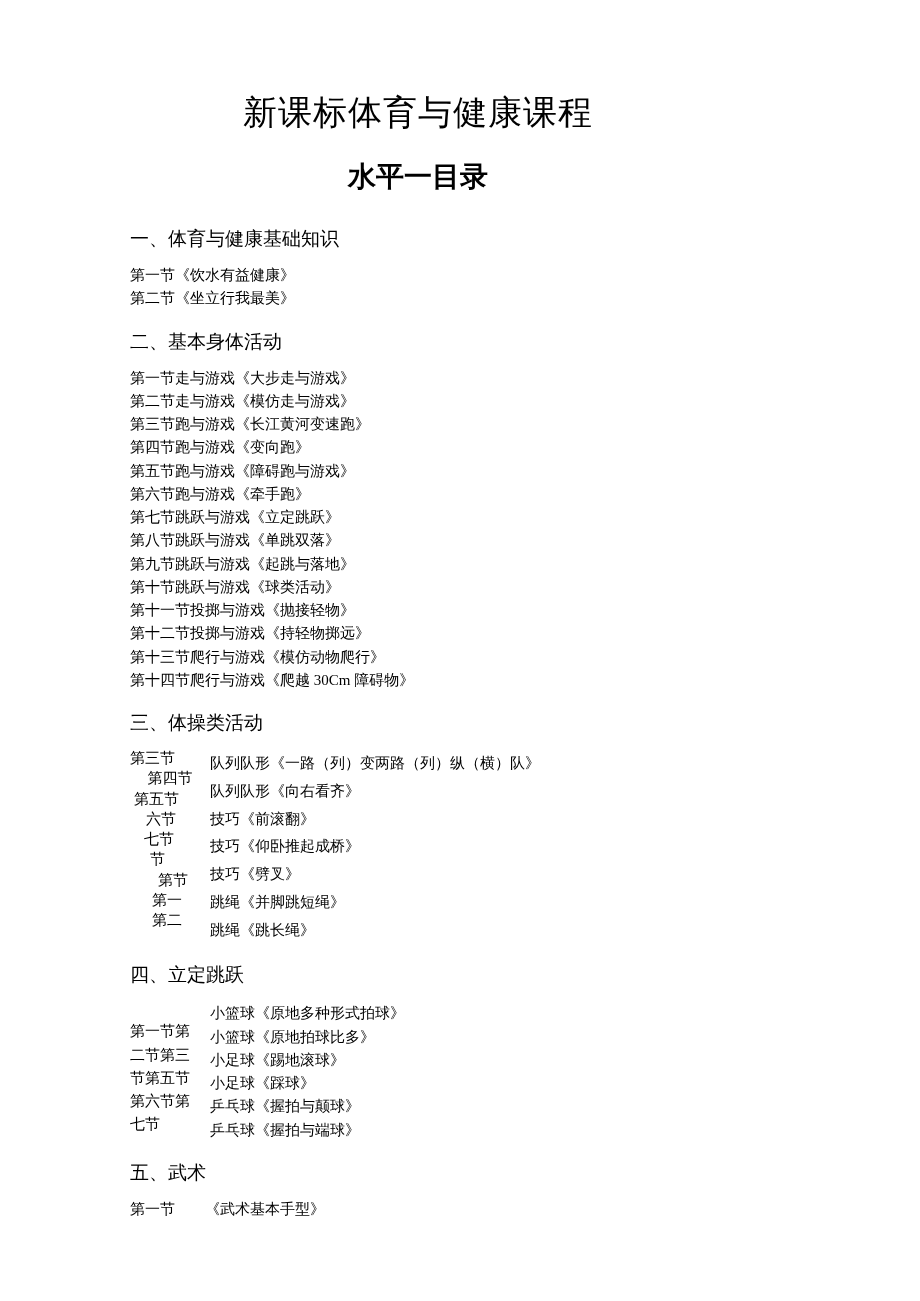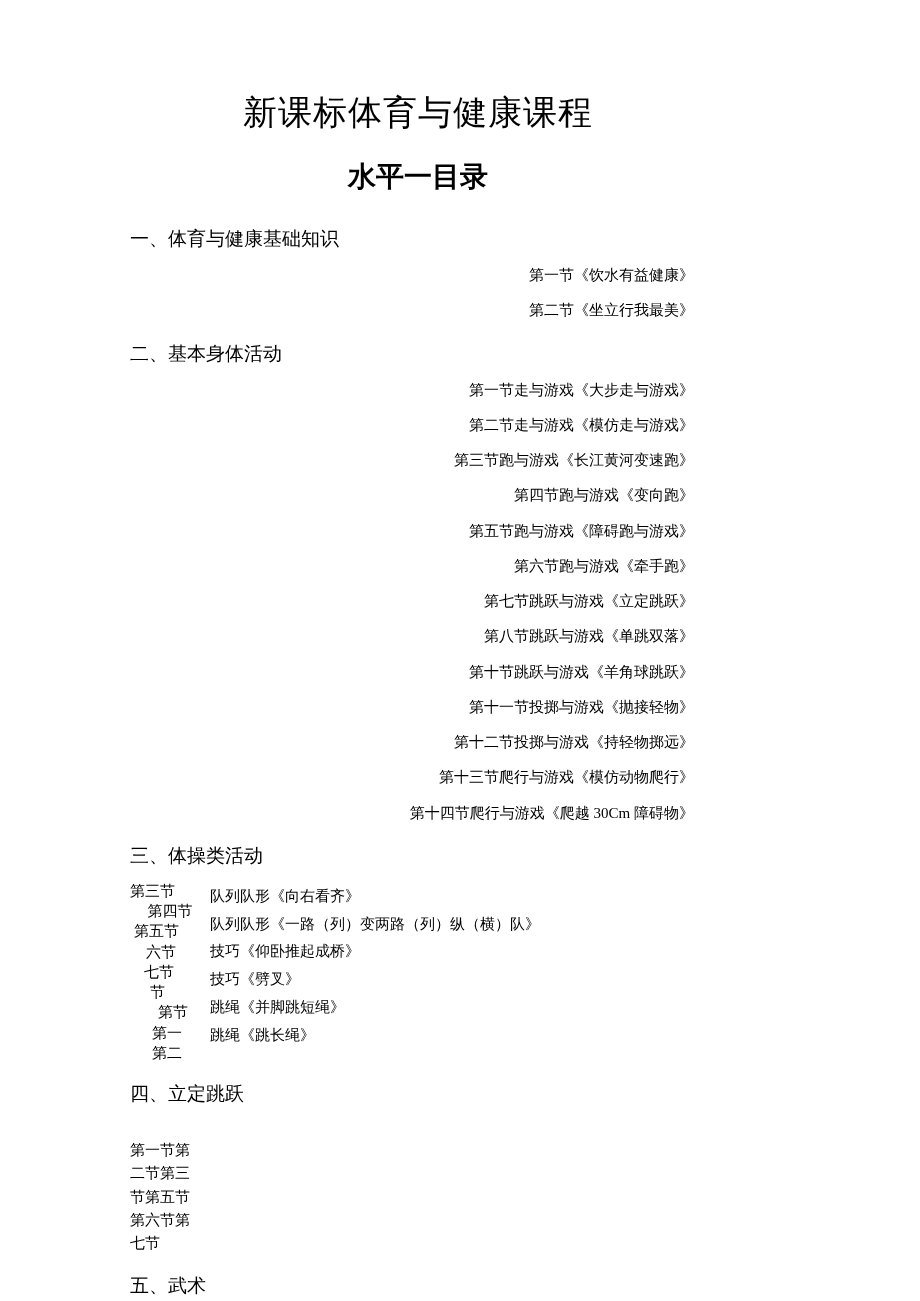--- a/index.html
+++ b/index.html
@@ -28,23 +28,22 @@
     font-weight: 700;
     margin: 0 0 30px 0;
   }
   .section-heading {
     font-size: 19px;
     margin: 18px 0 12px 0;
   }
   .item-line {
     font-size: 15px;
     line-height: 1.55;
-    margin: 12px;
+    margin: 0;
     white-space: pre;
-    text-align: right;
   }
   .plain-list {
     margin: 0 0 0 0;
   }
   .two-col {
     display: flex;
     align-items: flex-start;
     margin-top: 2px;
   }
   .col-left {
@@ -104,59 +103,69 @@
   <div class="section-heading">二、基本身体活动</div>
   <div class="plain-list block-gap">
     <p class="item-line">第一节走与游戏《大步走与游戏》</p>
     <p class="item-line">第二节走与游戏《模仿走与游戏》</p>
     <p class="item-line">第三节跑与游戏《长江黄河变速跑》</p>
     <p class="item-line">第四节跑与游戏《变向跑》</p>
     <p class="item-line">第五节跑与游戏《障碍跑与游戏》</p>
     <p class="item-line">第六节跑与游戏《牵手跑》</p>
     <p class="item-line">第七节跳跃与游戏《立定跳跃》</p>
     <p class="item-line">第八节跳跃与游戏《单跳双落》</p>
-    <p class="item-line">第十节跳跃与游戏《羊角球跳跃》</p>
+    <p class="item-line">第九节跳跃与游戏《起跳与落地》</p>
+    <p class="item-line">第十节跳跃与游戏《球类活动》</p>
     <p class="item-line">第十一节投掷与游戏《抛接轻物》</p>
     <p class="item-line">第十二节投掷与游戏《持轻物掷远》</p>
     <p class="item-line">第十三节爬行与游戏《模仿动物爬行》</p>
     <p class="item-line">第十四节爬行与游戏《爬越 30Cm 障碍物》</p>
   </div>
 
   <div class="section-heading">三、体操类活动</div>
   <div class="two-col block-gap">
     <div class="col-left s3-left">
       <span class="lf-line row1">第三节</span>
       <span class="lf-line row2">第四节</span>
       <span class="lf-line row3">第五节</span>
       <span class="lf-line row4">六节</span>
       <span class="lf-line row5">七节</span>
       <span class="lf-line row6">节</span>
       <span class="lf-line row7">第节</span>
       <span class="lf-line row8">第一</span>
       <span class="lf-line row9">第二</span>
     </div>
     <div class="col-right">
+      <span class="rt-line">队列队形《一路（列）变两路（列）纵（横）队》</span>
       <span class="rt-line">队列队形《向右看齐》</span>
-      <span class="rt-line">队列队形《一路（列）变两路（列）纵（横）队》</span>
+      <span class="rt-line">技巧《前滚翻》</span>
       <span class="rt-line">技巧《仰卧推起成桥》</span>
       <span class="rt-line">技巧《劈叉》</span>
       <span class="rt-line">跳绳《并脚跳短绳》</span>
       <span class="rt-line">跳绳《跳长绳》</span>
     </div>
   </div>
 
   <div class="section-heading">四、立定跳跃</div>
   <div class="two-col block-gap">
     <div class="col-left" style="line-height:1.55; padding-top:20px;">
       <span class="lf-line">第一节第</span>
       <span class="lf-line">二节第三</span>
       <span class="lf-line">节第五节</span>
       <span class="lf-line">第六节第</span>
       <span class="lf-line">七节</span>
     </div>
+    <div class="col-right" style="line-height:1.55;">
+      <span class="rt-line">小篮球《原地多种形式拍球》</span>
+      <span class="rt-line">小篮球《原地拍球比多》</span>
+      <span class="rt-line">小足球《踢地滚球》</span>
+      <span class="rt-line">小足球《踩球》</span>
+      <span class="rt-line">乒乓球《握拍与颠球》</span>
+      <span class="rt-line">乒乓球《握拍与端球》</span>
+    </div>
   </div>
 
   <div class="section-heading">五、武术</div>
   <div class="plain-list">
     <p class="item-line">第一节        《武术基本手型》</p>
   </div>
 
 </div>
 
 </body></html>

